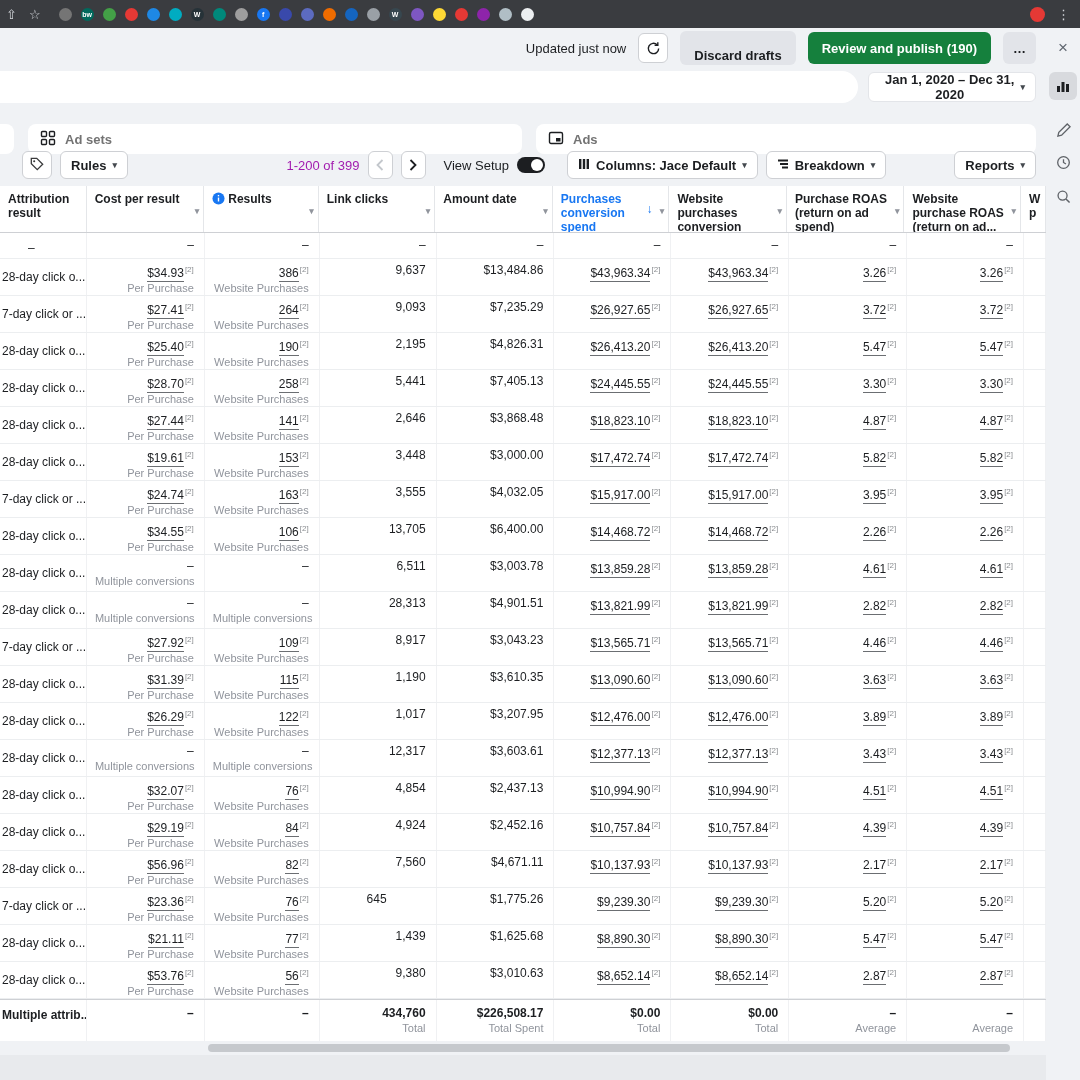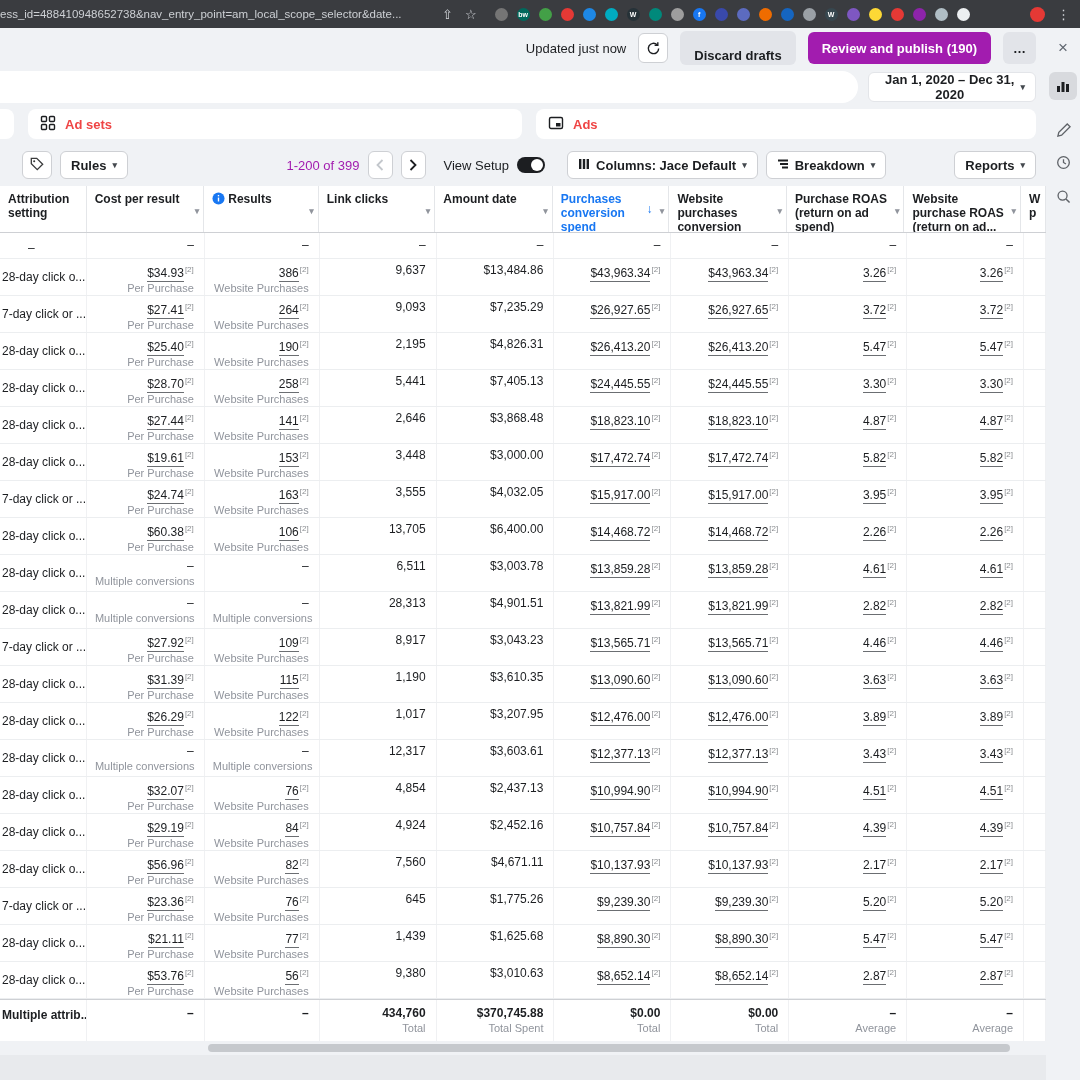--- a/index.html
+++ b/index.html
@@ -15,30 +15,30 @@
 .ext{width:13px;height:13px;border-radius:50%;flex:0 0 auto;display:inline-flex;align-items:center;justify-content:center;font-size:7px;font-weight:700;color:#fff;cursor:pointer}
 .avatar{width:15px;height:15px;border-radius:50%;margin:0 6px;flex:0 0 auto;cursor:pointer}
 
 
 .app{position:absolute;top:28px;left:0;width:1046px;height:1052px;background:#f0f2f5;overflow:hidden}
 
 .topbar{position:absolute;top:0;left:0;width:100%;height:40px;display:flex;align-items:center;justify-content:flex-end;padding-right:10px;gap:12px}
 .updated{font-size:13px;color:#1c1e21}
 .icon-btn{width:30px;height:30px;border:1px solid #ced0d4;border-radius:6px;background:#fff;display:flex;align-items:center;justify-content:center;cursor:pointer}
 .btn-gray{height:32px;border:none;border-radius:6px;background:#e2e4e9;color:#1c1e21;font-weight:700;font-size:13px;padding:17px 14px;font-family:inherit;cursor:pointer}
-.btn-primary{height:32px;border:none;border-radius:6px;background:#a21caf;color:#fff;font-weight:700;font-size:13px;padding:0 14px;font-family:inherit;cursor:pointer}
+.btn-primary{height:32px;border:none;border-radius:6px;background:#15803d;color:#fff;font-weight:700;font-size:13px;padding:0 14px;font-family:inherit;cursor:pointer}
 .more{padding:0 10px}
 
 .filter-row{position:absolute;top:40px;left:0;width:100%;height:38px}
 .searchbar{position:absolute;left:-24px;top:3px;width:882px;height:32px;background:#fff;border-radius:18px;cursor:text}
 .date-btn{position:absolute;left:868px;top:4px;width:168px;height:30px;background:#fff;border:1px solid #e3e5e9;border-radius:6px;display:flex;align-items:center;justify-content:space-between;padding:0 10px;font-size:13px;font-weight:700;color:#1c1e21;font-family:inherit;cursor:pointer}
 .caret{font-size:9px;color:#44494f}
 
 .tabs-row{position:absolute;top:78px;left:0;width:100%;height:36px}
-.tab{position:absolute;top:3px;height:30px;background:#fff;border-radius:8px;display:flex;align-items:center;gap:9px;padding:0 12px;font-size:13px;font-weight:700;color:#ef4444;cursor:pointer}
+.tab{position:absolute;top:18px;height:30px;background:#fff;border-radius:8px;display:flex;align-items:center;gap:9px;padding:0 12px;font-size:13px;font-weight:700;color:#737373;cursor:pointer}
 .sliver{left:0;width:14px;border-radius:0 8px 8px 0;padding:0}
 .adsets{left:28px;width:494px}
 .ads{left:536px;width:500px}
 
 .toolbar{position:absolute;top:116px;left:0;width:100%;height:42px;display:flex;align-items:center;padding:0 10px 0 22px;gap:8px}
 .btn{display:inline-flex;align-items:center;gap:6px;height:28px;background:#fff;border:1px solid #ced0d4;border-radius:6px;padding:0 10px;font-size:13px;font-weight:700;color:#1c1e21;font-family:inherit;cursor:pointer;white-space:nowrap}
 .sq{width:30px;padding:0;justify-content:center}
 .pag-text{margin-left:auto;font-size:13px;color:#a21caf}
 .pg{width:25px;height:28px;background:#fff;border:1px solid #ced0d4;border-radius:6px;display:flex;align-items:center;justify-content:center;cursor:pointer}
 .vs-label{font-size:13px;color:#1c1e21;margin-left:10px}
@@ -81,21 +81,20 @@
 .rail-x{position:absolute;top:10px;left:7px;width:20px;height:20px;border:none;background:transparent;color:#606770;font-size:17px;line-height:20px;cursor:pointer;font-family:inherit;padding:0}
 .rail-btn{position:absolute;left:3px;width:28px;height:28px;border:none;background:transparent;border-radius:6px;display:flex;align-items:center;justify-content:center;cursor:pointer;padding:0}
 .rail-btn.active{background:#d8dade}
 </style>
 </head>
 <body>
 
 <div class="screen">
 
   <header class="browser-bar">
-    <div class="url">ess_id=488410948652738&amp;nav_entry_point=am_local_scope_selector&amp;date...</div>
     <div class="bicon">⇧</div>
     <div class="bicon">☆</div>
     <div class="ext-row">
         <span class="ext" style="background: rgb(117, 117, 117);"></span>
         <span class="ext" style="background: rgb(0, 105, 92);">bw</span>
         <span class="ext" style="background: rgb(67, 160, 71);"></span>
         <span class="ext" style="background: rgb(229, 57, 53);"></span>
         <span class="ext" style="background: rgb(30, 136, 229);"></span>
         <span class="ext" style="background: rgb(0, 172, 193);"></span>
         <span class="ext" style="background: rgb(38, 50, 56);">W</span>
@@ -209,21 +208,21 @@
         <span class="caret">▾</span>
       </button>
       <button class="btn reports">
         <span>Reports</span>
         <span class="caret">▾</span>
       </button>
     </div>
 
     <div class="table">
       <div class="thead">
-          <div class="th" style="width: 87px;"><span class="th-label">Attribution setting</span></div>
+          <div class="th" style="width: 87px;"><span class="th-label">Attribution result</span></div>
           <div class="th" style="width: 118px;"><span class="th-label">Cost per result</span><span class="th-caret">▾</span></div>
           <div class="th" style="width: 115px;"><span class="info-ico"><svg width="13" height="13" viewBox="0 0 14 14">
                 <circle cx="7" cy="7" r="6.5" fill="#1877f2"></circle>
                 <rect x="6.25" y="6" width="1.5" height="4.2" fill="#fff"></rect>
                 <rect x="6.25" y="3.2" width="1.5" height="1.5" fill="#fff"></rect>
               </svg></span><span class="th-label">Results</span><span class="th-caret">▾</span></div>
           <div class="th" style="width: 117px;"><span class="th-label">Link clicks</span><span class="th-caret">▾</span></div>
           <div class="th" style="width: 118px;"><span class="th-label">Amount date</span><span class="th-caret">▾</span></div>
           <div class="th th-blue" style="width: 117px;"><span class="th-label">Purchases conversion spend</span><span class="sort-desc">↓</span><span class="th-caret">▾</span></div>
           <div class="th" style="width: 118px;"><span class="th-label">Website purchases conversion value</span><span class="th-caret">▾</span></div>
@@ -466,21 +465,21 @@
               <div class="val"><span class="ul">3.95</span><sup class="fn">[2]</sup></div>
             </div>
             <div class="td" style="width: 117px;">
               <div class="val"><span class="ul">3.95</span><sup class="fn">[2]</sup></div>
             </div>
             <div class="td" style="width: 22px;"></div>
           </div>
           <div class="trow data-row">
             <div class="td td-left" style="width: 87px;">28-day click o...</div>
             <div class="td" style="width: 118px;">
-              <div class="val"><span class="ul">$60.38</span><sup class="fn">[2]</sup></div>
+              <div class="val"><span class="ul">$34.55</span><sup class="fn">[2]</sup></div>
               <div class="sub">Per Purchase</div>
             </div>
             <div class="td" style="width: 115px;">
               <div class="val"><span class="ul">106</span><sup class="fn">[2]</sup></div>
               <div class="sub">Website Purchases</div>
             </div>
             <div class="td" style="width: 117px;">
               <div class="val"><span>13,705</span></div>
             </div>
             <div class="td" style="width: 118px;">
@@ -772,21 +771,21 @@
           <div class="trow data-row">
             <div class="td td-left" style="width: 87px;">7-day click or ...</div>
             <div class="td" style="width: 118px;">
               <div class="val"><span class="ul">$23.36</span><sup class="fn">[2]</sup></div>
               <div class="sub">Per Purchase</div>
             </div>
             <div class="td" style="width: 115px;">
               <div class="val"><span class="ul">76</span><sup class="fn">[2]</sup></div>
               <div class="sub">Website Purchases</div>
             </div>
-            <div class="td" style="width: 117px;">
+            <div class="td" style="width: 117px; text-align: center;">
               <div class="val"><span>645</span></div>
             </div>
             <div class="td" style="width: 118px;">
               <div class="val"><span>$1,775.26</span></div>
             </div>
             <div class="td" style="width: 117px;">
               <div class="val"><span class="ul">$9,239.30</span><sup class="fn">[2]</sup></div>
             </div>
             <div class="td" style="width: 118px;">
               <div class="val"><span class="ul">$9,239.30</span><sup class="fn">[2]</sup></div>
@@ -867,21 +866,21 @@
               <div class="val"><span>–</span></div>
             </div>
             <div class="td" style="width: 115px;">
               <div class="val"><span>–</span></div>
             </div>
             <div class="td" style="width: 117px;">
               <div class="val"><span>434,760</span></div>
               <div class="sub">Total</div>
             </div>
             <div class="td" style="width: 118px;">
-              <div class="val"><span>$370,745.88</span></div>
+              <div class="val"><span>$226,508.17</span></div>
               <div class="sub">Total Spent</div>
             </div>
             <div class="td" style="width: 117px;">
               <div class="val"><span>$0.00</span></div>
               <div class="sub">Total</div>
             </div>
             <div class="td" style="width: 118px;">
               <div class="val"><span>$0.00</span></div>
               <div class="sub">Total</div>
             </div>

